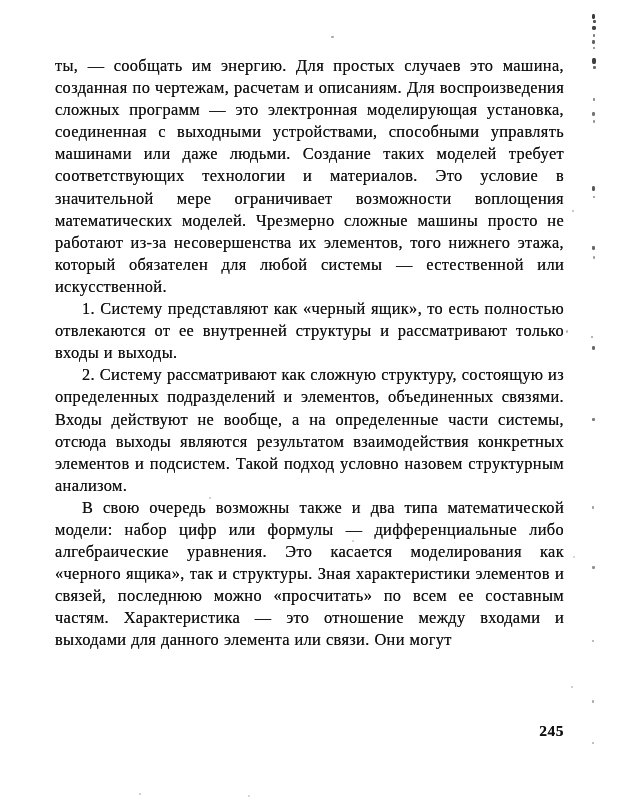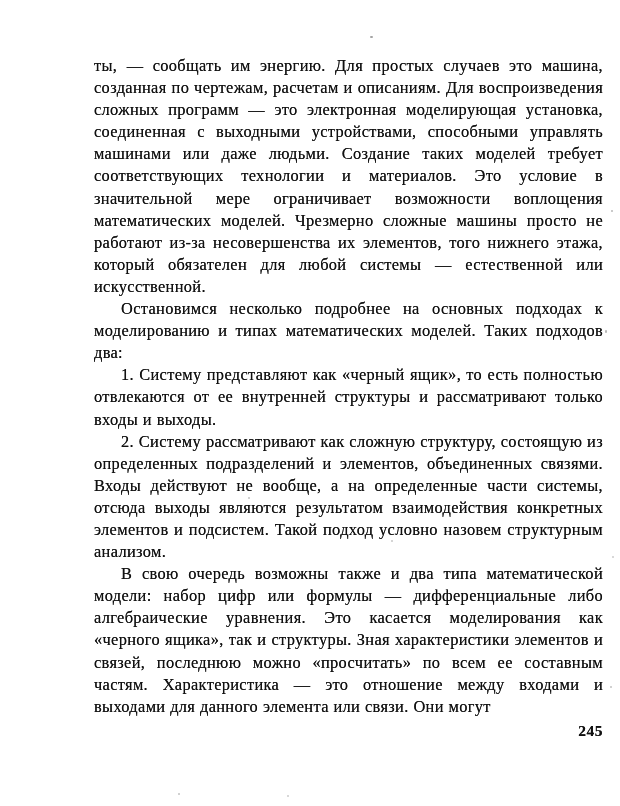--- a/index.html
+++ b/index.html
@@ -14,21 +14,20 @@
     overflow: hidden;
     font-family: "Liberation Serif", "DejaVu Serif", serif;
     color: #111111;
   }
 
   
   #page-sheet {
     position: absolute;
     inset: 0;
     background: #ffffff;
-    margin-left: 39px;
   }
 
   
   #text-column {
     position: absolute;
     left: 55px;
     top: 55px;
     width: 509px;
   }
 
@@ -92,21 +91,20 @@
     opacity: 0.55;
   }
 </style>
 </head>
 <body>
 
 <div id="page-sheet">
 
   <div id="text-column">
     <p class="para">ты, — сообщать им энергию. Для простых случаев это машина, созданная по чертежам, расчетам и описаниям. Для воспроизведения сложных программ — это электронная моделирующая установка, соединенная с выходными устройствами, способными управлять машинами или даже людьми. Создание таких моделей требует соответствующих технологии и материалов. Это условие в значительной мере ограничивает возможности воплощения математических моделей. Чрезмерно сложные машины просто не работают из-за несовершенства их элементов, того нижнего этажа, который обязателен для любой системы — естественной или искусственной.</p>
-    <p class="para indent">Остановимся несколько подробнее на основных подходах к моделированию и типах математических моделей. Таких подходов два:</p>
     <p class="para indent">1. Систему представляют как «черный ящик», то есть полностью отвлекаются от ее внутренней структуры и рассматривают только входы и выходы.</p>
     <p class="para indent">2. Систему рассматривают как сложную структуру, состоящую из определенных подразделений и элементов, объединенных связями. Входы действуют не вообще, а на определенные части системы, отсюда выходы являются результатом взаимодействия конкретных элементов и подсистем. Такой подход условно назовем структурным анализом.</p>
     <p class="para indent">В свою очередь возможны также и два типа математической модели: набор цифр или формулы — дифференциальные либо алгебраические уравнения. Это касается моделирования как «черного ящика», так и структуры. Зная характеристики элементов и связей, последнюю можно «просчитать» по всем ее составным частям. Характеристика — это отношение между входами и выходами для данного элемента или связи. Они могут</p>
   </div>
 
   <div id="page-number">245</div>
 
   <div id="scan-noise-right">
       <div class="speck" style="top: 14px; left: 6px; width: 3px; height: 5px; opacity: 0.92;"></div>
       <div class="speck" style="top: 20px; left: 7px; width: 3px; height: 3px; opacity: 0.8;"></div>

